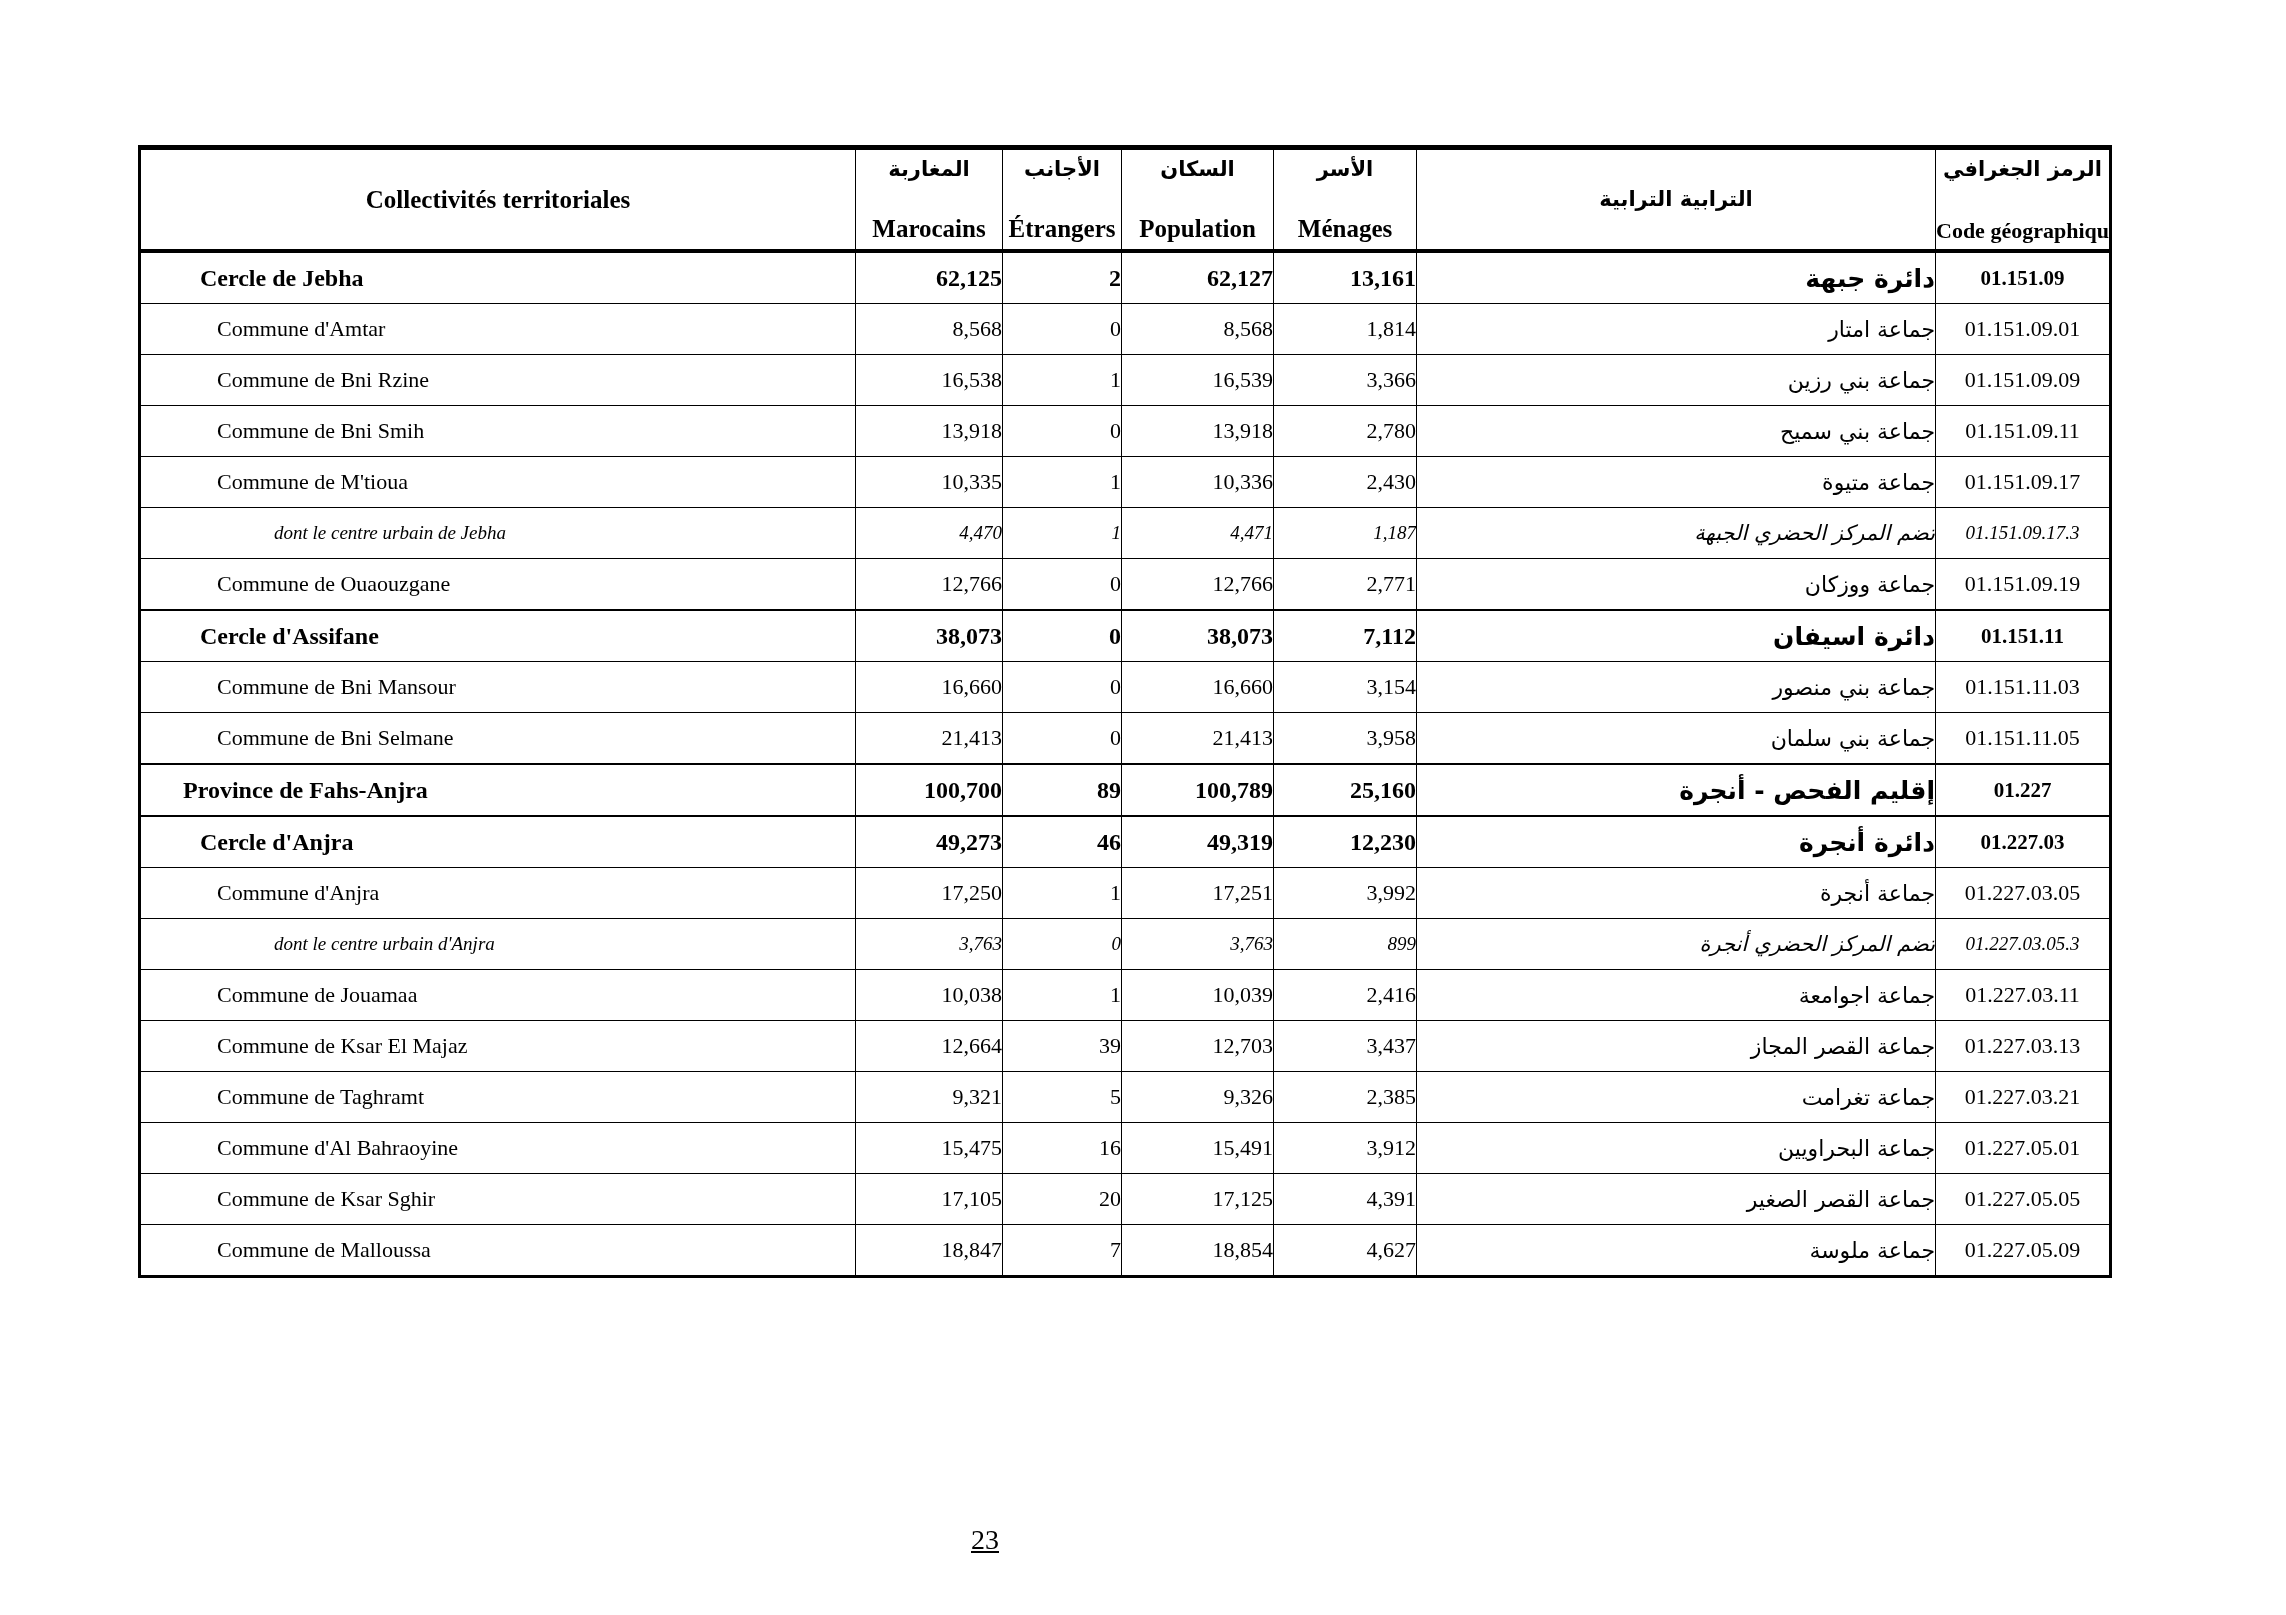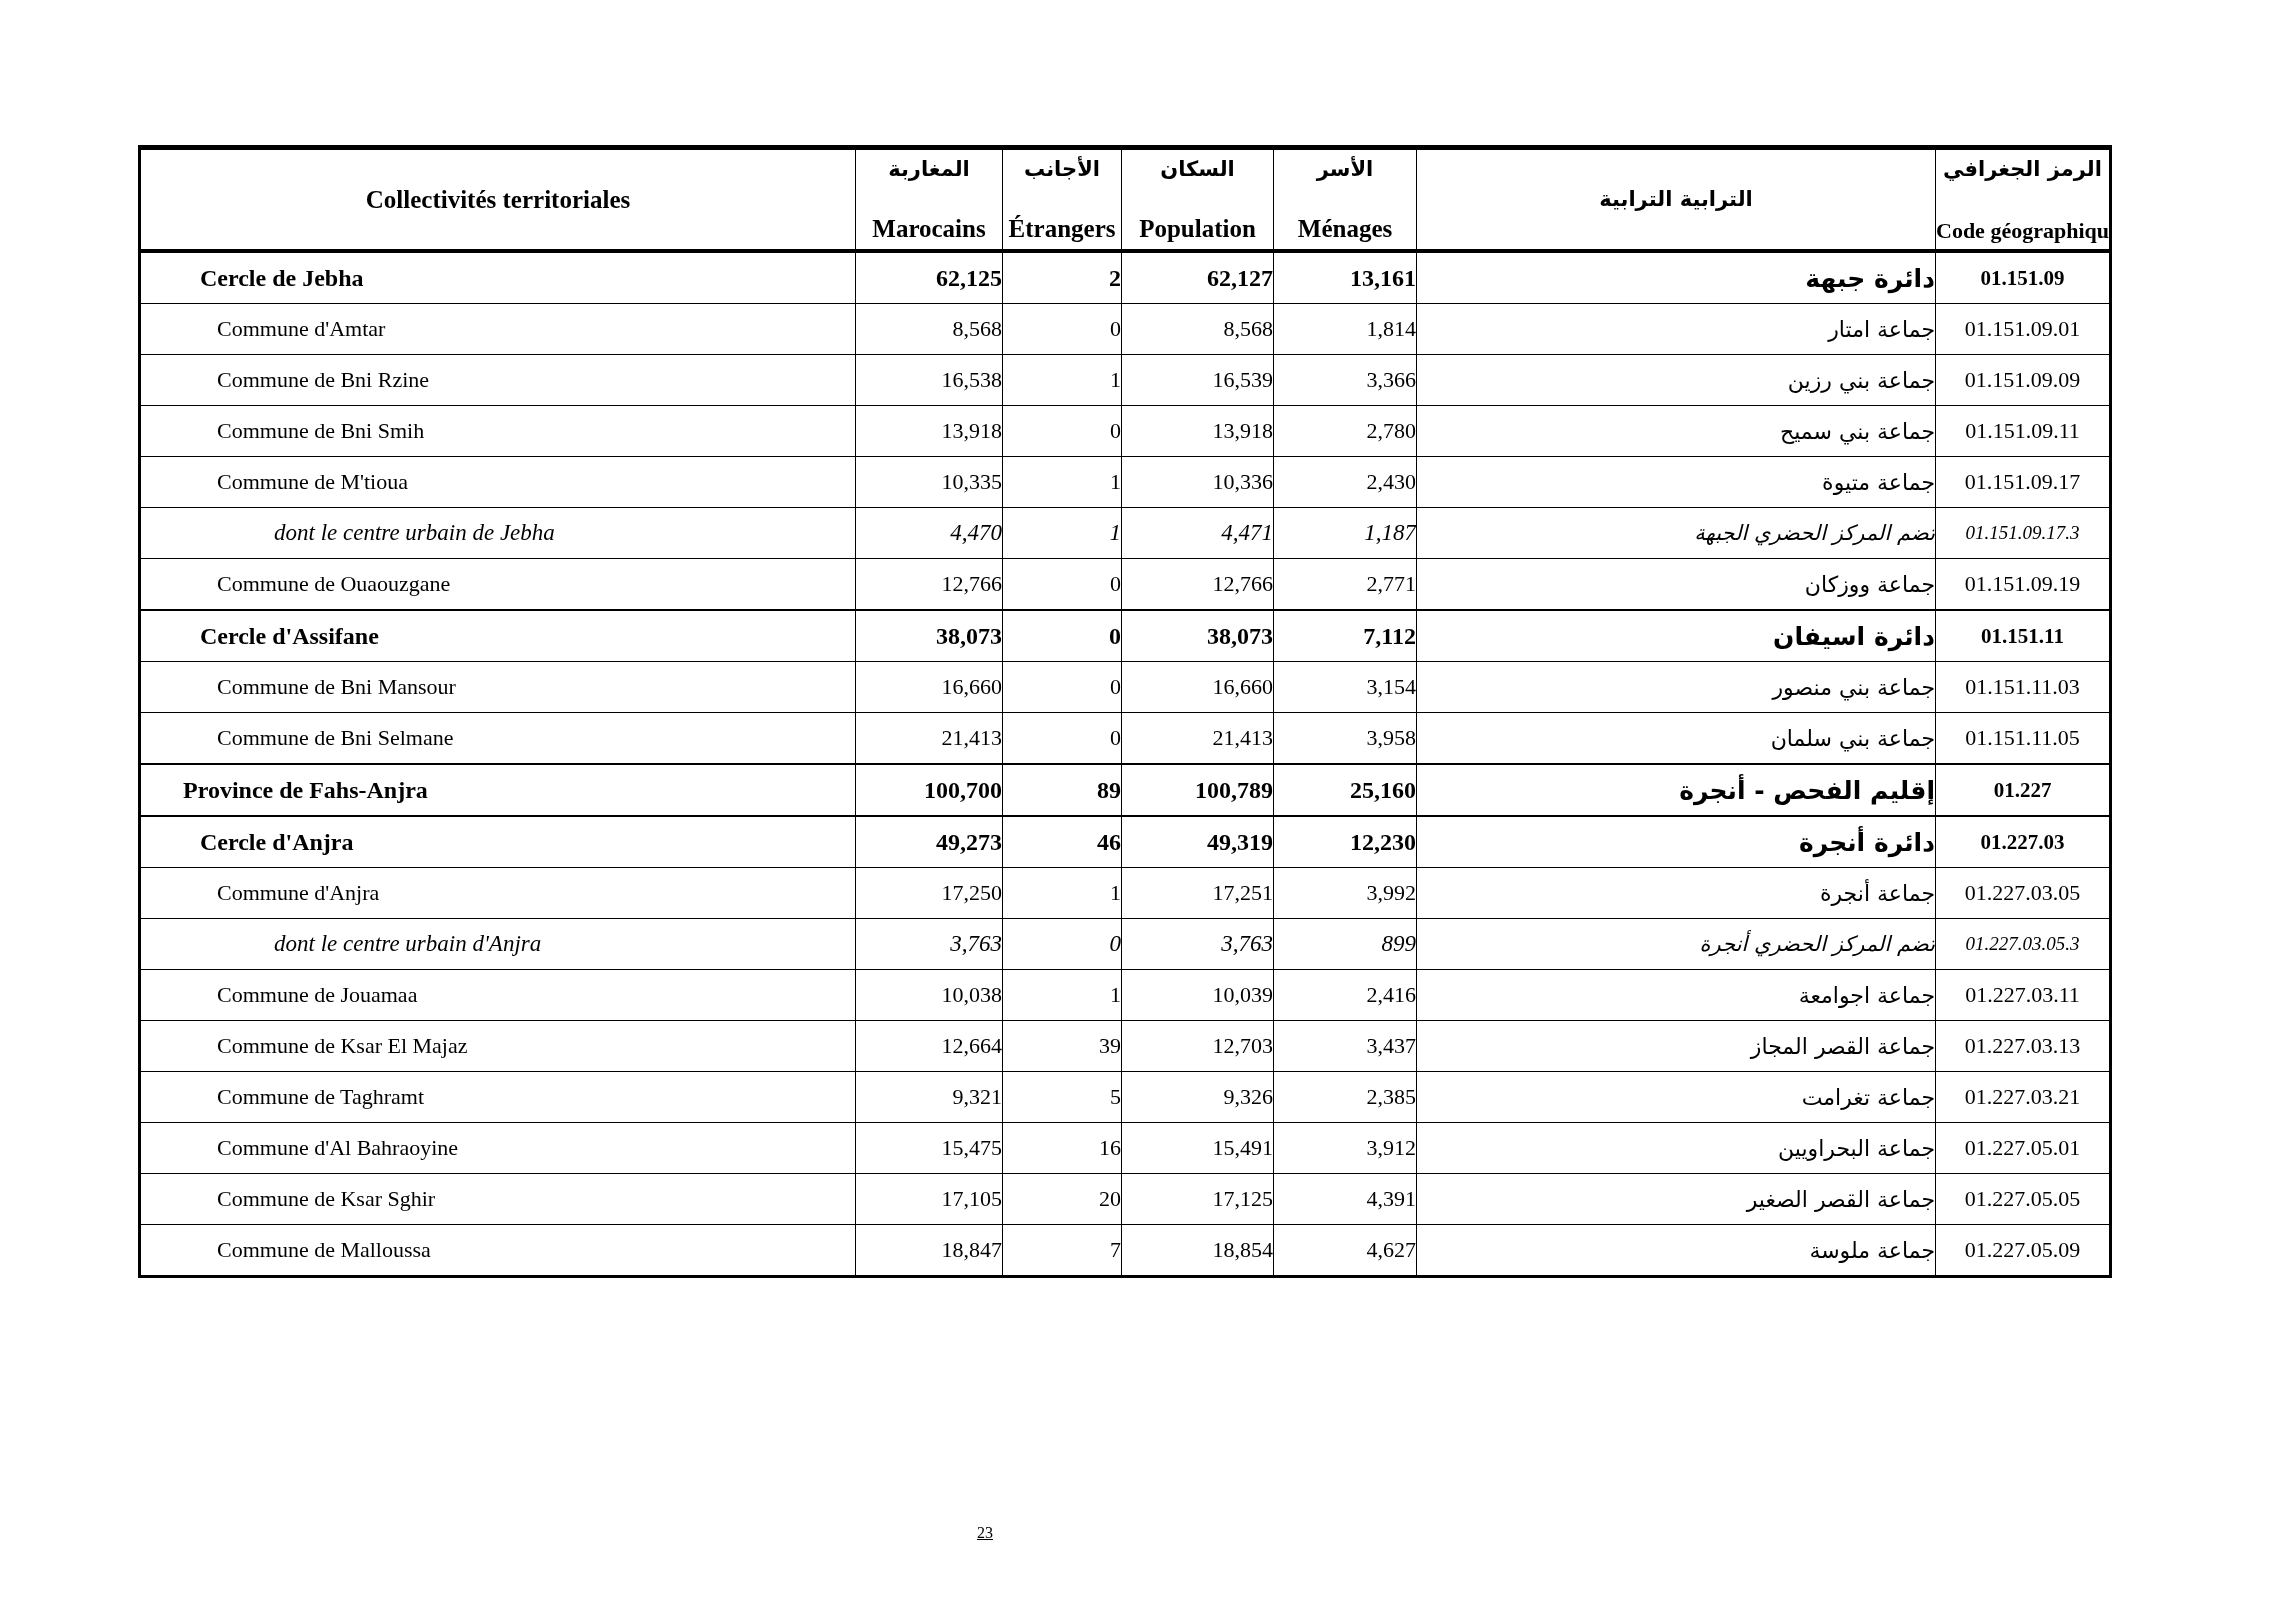--- a/index.html
+++ b/index.html
@@ -56,31 +56,31 @@
   td.c-code { text-align: center; font-size: 20px; }
   
   tr.lvl-province td.c-name { padding-left: 42px; }
   tr.lvl-cercle   td.c-name { padding-left: 59px; }
   tr.lvl-commune  td.c-name { padding-left: 76px; }
   tr.lvl-sub      td.c-name { padding-left: 133px; }
   
   tr.sty-bold td { font-weight: bold; font-size: 24px; }
   tr.sty-bold td.c-ar { font-size: 25px; margin-left: 26px; }
   tr.sty-bold td.c-code { font-size: 21px; }
-  tr.sty-italic td { font-style: italic; font-size: 23px; }
+  tr.sty-italic td { font-style: italic; font-size: 19px; }
   tr.sty-italic td.c-ar { font-size: 21px; padding-left: 24px; }
   tr.sty-italic td.c-code { font-size: 19px; }
   tr.lvl-province td, tr.lvl-cercle td { border-top-width: 2.9px; }
   .page-number {
     position: absolute;
     top: 1524px;
     left: 0;
     width: 1970px;
     text-align: center;
-    font-size: 16px;
+    font-size: 28px;
     text-decoration: underline;
   }
 </style>
 </head>
 <body>
 
 <div class="page">
 
   <table class="census">
     <colgroup>

